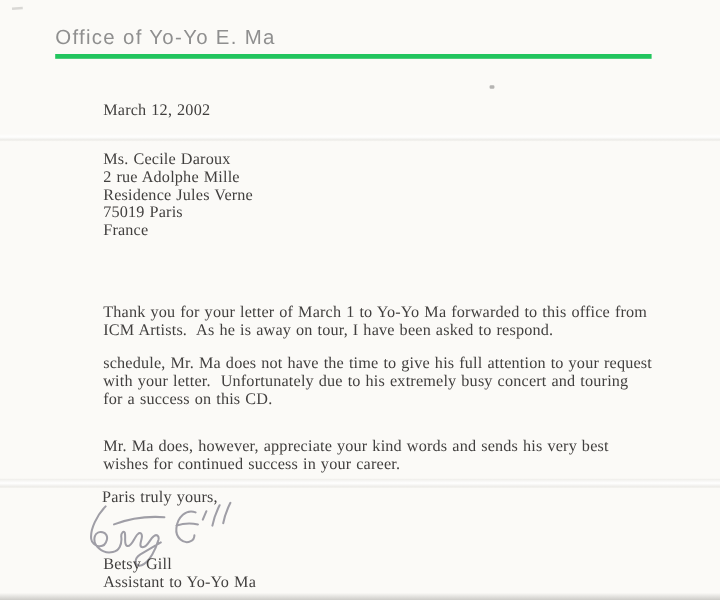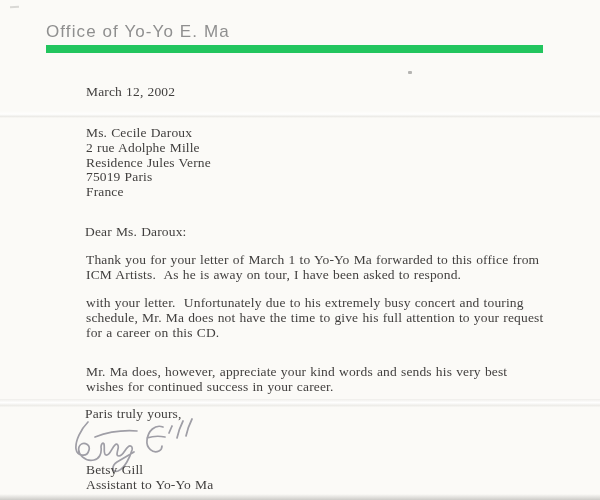--- a/index.html
+++ b/index.html
@@ -7,21 +7,21 @@
     position:relative;
     width:600px;height:500px;
     background:#fbfaf7;
     overflow:hidden;
     font-family:"Liberation Serif", serif;
     color:#413f3e;
   }
   
   .letterhead{
     position:absolute;left:46px;top:22px;width:497px;
-    border-bottom:8px solid #22c55e;
+    border-bottom:4px solid #22c55e;
     padding-bottom:3px;
   }
   .letterhead-title{
     font-family:"Liberation Sans", sans-serif;
     font-weight:400;
     font-size:17px;
     letter-spacing:1.1px;
     color:#8f8f8f;
     white-space:pre;
   }
@@ -92,31 +92,30 @@
   <div class="txt date-line">March 12, 2002</div>
 
   <div class="address-block">
     <div class="txt">Ms. Cecile Daroux</div>
     <div class="txt">2 rue Adolphe Mille</div>
     <div class="txt">Residence Jules Verne</div>
     <div class="txt">75019 Paris</div>
     <div class="txt">France</div>
   </div>
 
-  <div class="txt salutation">Dear Ms. Daroux:</div>
 
   <div class="para-1">
     <div class="txt">Thank you for your letter of March 1 to Yo-Yo Ma forwarded to this office from</div>
     <div class="txt">ICM Artists.  As he is away on tour, I have been asked to respond.</div>
   </div>
 
   <div class="para-2">
+    <div class="txt">schedule, Mr. Ma does not have the time to give his full attention to your request</div>
     <div class="txt">with your letter.  Unfortunately due to his extremely busy concert and touring</div>
-    <div class="txt">schedule, Mr. Ma does not have the time to give his full attention to your request</div>
-    <div class="txt">for a career on this CD.</div>
+    <div class="txt">for a success on this CD.</div>
   </div>
 
   <div class="para-3">
     <div class="txt">Mr. Ma does, however, appreciate your kind words and sends his very best</div>
     <div class="txt">wishes for continued success in your career.</div>
   </div>
 
   <div class="txt closing">Paris truly yours,</div>
 
   <svg class="signature-svg" viewBox="0 0 145 56">

